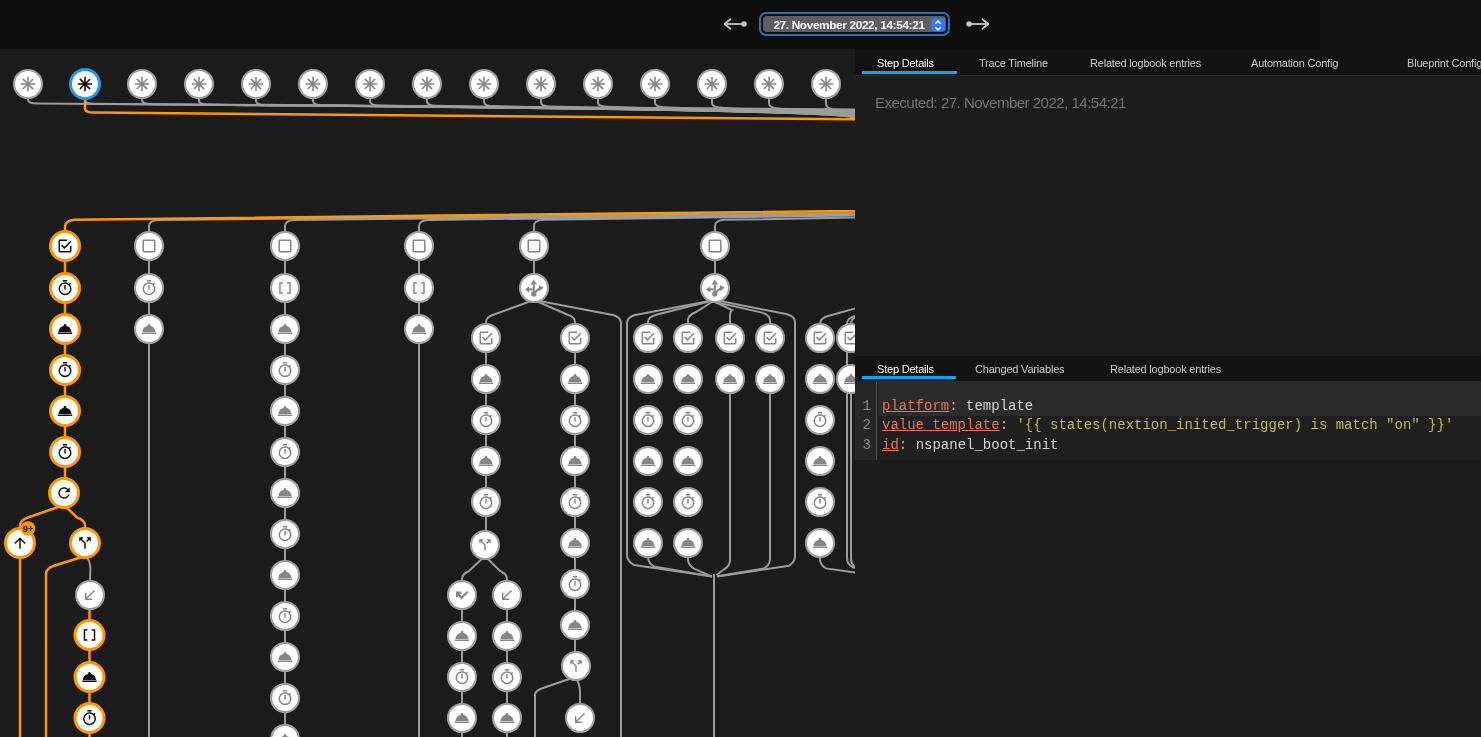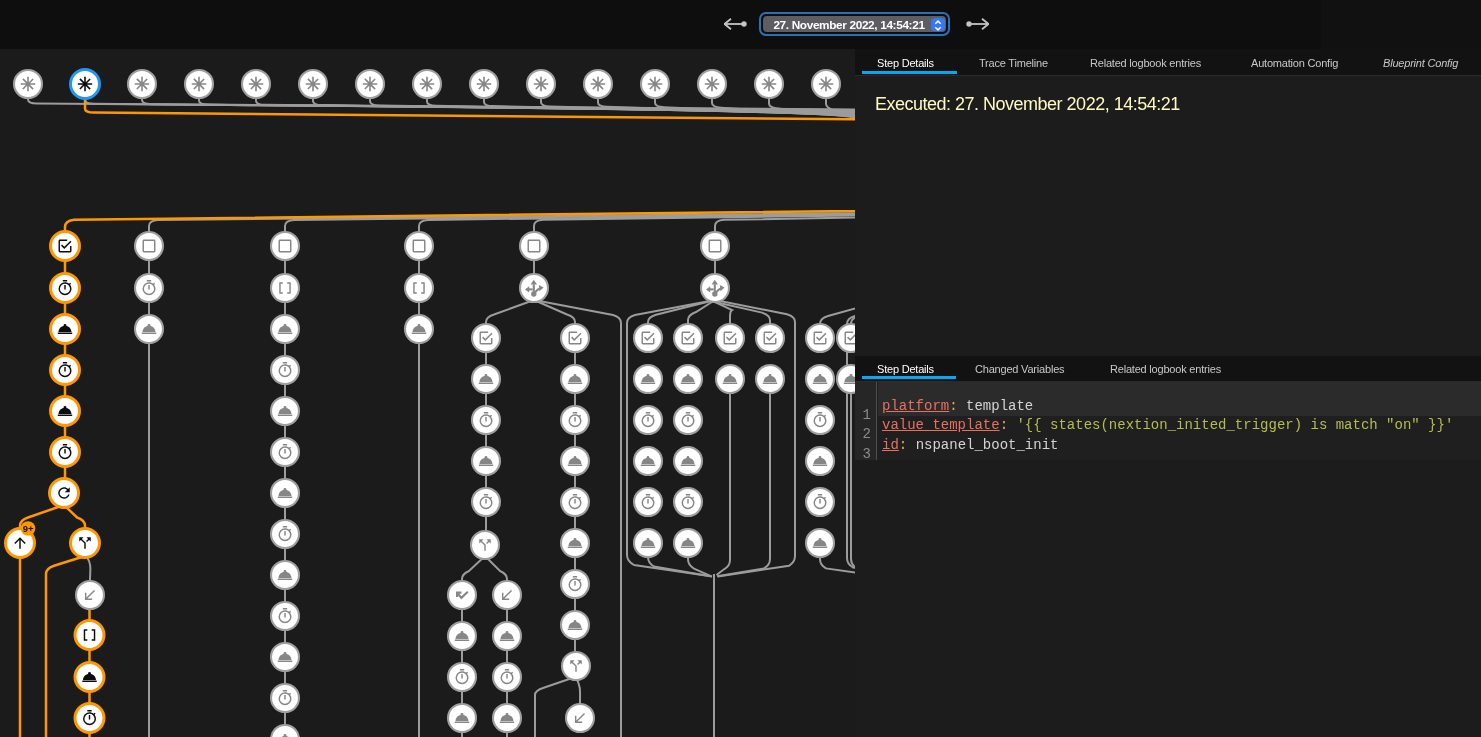--- a/index.html
+++ b/index.html
@@ -7,21 +7,21 @@
 #panel{position:absolute;left:855px;top:49px;width:626px;height:688px;background:#1c1c1c;}
 .tabbar{position:absolute;left:0;width:626px;background:#121212;border-bottom:1px solid #2b2b2b;}
 .tab{position:absolute;font-size:11px;letter-spacing:-0.2px;color:#c8c8c8;white-space:nowrap;}
 .tab.active{color:#ffffff;}
 .underline{position:absolute;height:3px;background:#03a9f4;}
 .sel{position:absolute;left:759px;top:12px;width:191px;height:24px;border:2.5px solid #2a72b5;border-radius:7px;background:transparent;}
 .selin{position:absolute;left:763px;top:16px;width:183px;height:16px;border-radius:4px;background:#5e5e62;}
 .seltext{position:absolute;left:766px;top:17.5px;width:166px;text-align:center;font-size:11.8px;font-weight:bold;color:#fff;letter-spacing:-0.35px;white-space:nowrap;}
 .stepper{position:absolute;left:931px;top:18px;width:14px;height:13px;border-radius:3.5px;background:#3478f6;}
 .codewrap{position:absolute;left:0;top:333px;width:626px;height:78px;background:#1f1f1f;font-family:"Liberation Mono",monospace;font-size:14px;line-height:19.33px;}
-.gutter{position:absolute;left:0;top:0;width:22px;height:78px;background:#262626;border-right:1px solid #4e4e4e;color:#8c8c8c;text-align:right;padding:24px 5px 0 0;}
+.gutter{position:absolute;left:0;top:0;width:22px;height:78px;background:#262626;border-right:1px solid #4e4e4e;color:#8c8c8c;text-align:right;padding:15px 5px 0 0;}
 .codelines{position:absolute;left:27px;top:15px;white-space:pre;}
 .hl{position:absolute;left:23px;top:0;width:603px;height:34.3px;background:#2b2b2b;}
 .k{color:#e8705f;text-decoration:underline;} .p{color:#e2b148;} .s{color:#b6bd4f;} .v{color:#d4d4d4;margin-top:32px;}
 </style></head>
 <body>
 <div id="header">
   <svg width="30" height="16" style="position:absolute;left:720px;top:16px" viewBox="0 0 30 16">
     <line x1="4" y1="8" x2="24" y2="8" stroke="#c4c4c4" stroke-width="1.8"></line>
     <path d="M4.5 8 L11 2.8 M4.5 8 L11 13.2" stroke="#c4c4c4" stroke-width="1.8" fill="none"></path>
     <circle cx="24" cy="8" r="2.7" fill="#c4c4c4"></circle>
@@ -518,24 +518,24 @@
         <circle r="14.0" fill="#fff" stroke="#9e9e9e" stroke-width="2.1"></circle>
         <path transform="scale(0.72) translate(-12,-12)" fill="#868686" d="M12,5A2,2 0 0,1 14,7C14,7.24 13.96,7.47 13.88,7.69C17.95,8.5 21,11.91 21,16H3C3,11.91 6.05,8.5 10.12,7.69C10.04,7.47 10,7.24 10,7A2,2 0 0,1 12,5M22,19H2V17H22V19Z"></path>
       </g>
     </svg></div>
 <div id="panel">
   <div class="tabbar" style="top:0;height:27px;">
     <span class="tab active" style="left:22px;top:7.5px;">Step Details</span>
     <span class="tab" style="left:124px;top:7.5px;">Trace Timeline</span>
     <span class="tab" style="left:235px;top:7.5px;">Related logbook entries</span>
     <span class="tab" style="left:396px;top:7.5px;">Automation Config</span>
-    <span class="tab" style="left:528px;top:7.5px;font-style:italic;">Blueprint Config</span>
+    <span class="tab" style="left:552px;top:7.5px;">Blueprint Config</span>
     <div class="underline" style="left:7px;top:21.5px;width:95px;"></div>
   </div>
-  <div style="position:absolute;left:20px;top:45px;font-size:18px;letter-spacing:-0.5px;color:#fef9c3;">Executed: 27. November 2022, 14:54:21</div>
+  <div style="position:absolute;left:20px;top:45px;font-size:15px;letter-spacing:-0.5px;color:#737373;">Executed: 27. November 2022, 14:54:21</div>
   <div class="tabbar" style="top:307px;height:26px;">
     <span class="tab active" style="left:22px;top:7px;">Step Details</span>
     <span class="tab" style="left:120px;top:7px;">Changed Variables</span>
     <span class="tab" style="left:255px;top:7px;">Related logbook entries</span>
     <div class="underline" style="left:7px;top:20px;width:94px;"></div>
   </div>
   <div class="codewrap">
     <div class="hl"></div>
     <div class="gutter">1
 2

